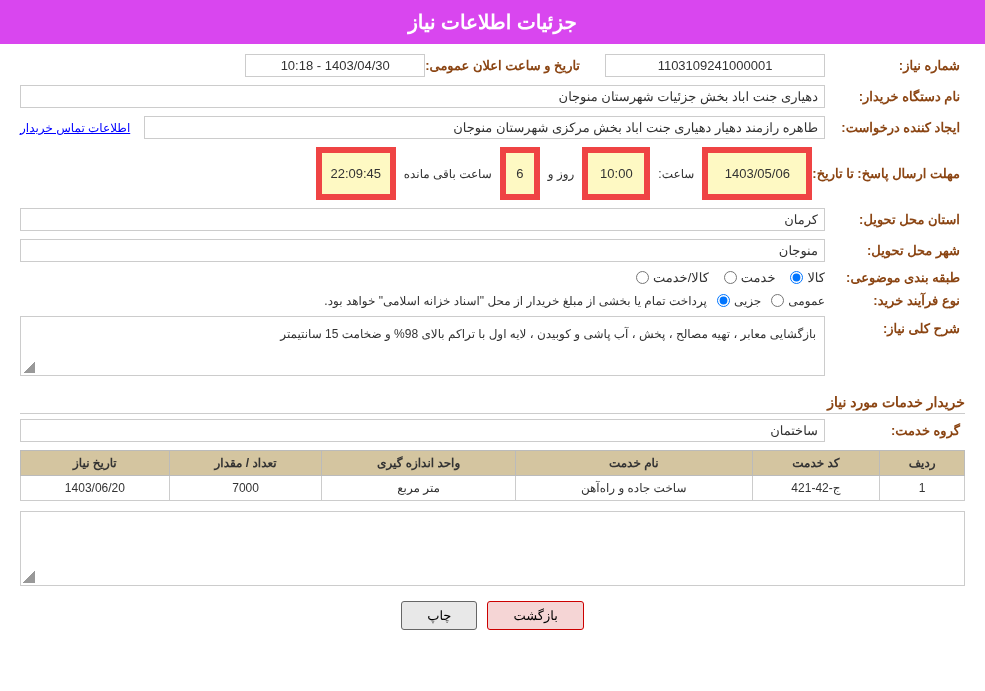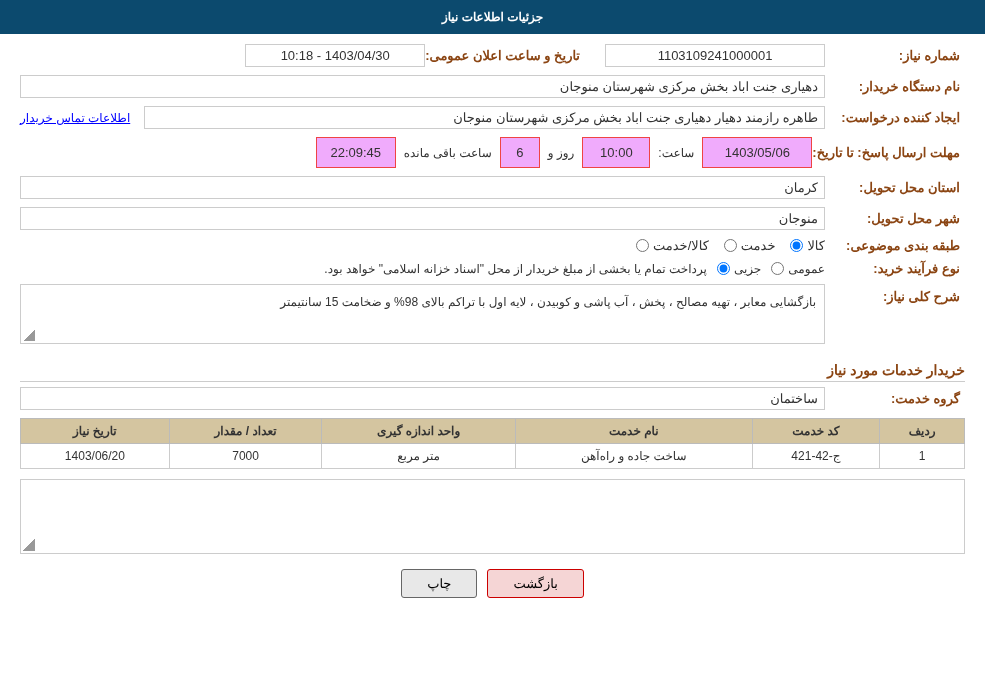--- a/index.html
+++ b/index.html
@@ -10,25 +10,25 @@
       direction: rtl;
       color: #333;
     }
     .page-wrapper {
       max-width: 985px;
       margin: 0 auto;
       background: #fff;
       min-height: 691px;
     }
     .header {
-      background: #0c4a6e;
+      background: #d946ef;
       color: #fff;
       text-align: center;
       padding: 10px;
-      font-size: 12px;
+      font-size: 20px;
       font-weight: bold;
     }
     .content {
       padding: 10px 20px;
     }
     .form-row {
       display: flex;
       align-items: center;
       margin-bottom: 8px;
       flex-direction: row;
@@ -42,23 +42,23 @@
       white-space: nowrap;
     }
     .field-value {
       border: 1px solid #ccc;
       background: #fff;
       padding: 3px 6px;
       min-height: 22px;
       flex: 1;
     }
     .field-value-inline {
-      border: 1px solid #ef4444;
-      background: #f0abfc;
-      padding: 7px 6px;
+      border: 6px solid #ef4444;
+      background: #fef9c3;
+      padding: 13px 6px;
       min-height: 22px;
     }
     .small-label {
       font-size: 12px;
       white-space: nowrap;
     }
     .contact-link {
       color: #0000ff;
       text-decoration: underline;
       cursor: pointer;
@@ -214,21 +214,21 @@
 
     <div class="form-row">
       <span class="field-label">شماره نیاز:</span>
       <div class="field-value" style="max-width:220px; text-align:center;">1103109241000001</div>
       <span class="field-label" style="margin-right:20px;">تاریخ و ساعت اعلان عمومی:</span>
       <div class="field-value" style="max-width:180px; text-align:center;">1403/04/30 - 10:18</div>
     </div>
 
     <div class="form-row">
       <span class="field-label">نام دستگاه خریدار:</span>
-      <div class="field-value">دهیاری جنت اباد بخش مرکزی شهرستان منوجان</div>
+      <div class="field-value">دهیاری جنت اباد بخش جزئیات شهرستان منوجان</div>
     </div>
 
     <div class="form-row">
       <span class="field-label">ایجاد کننده درخواست:</span>
       <div class="field-value">طاهره رازمند دهیار دهیاری جنت اباد بخش مرکزی شهرستان منوجان</div>
       <span class="contact-link" style="margin-right:14px; white-space:nowrap;text-align:center;">اطلاعات تماس خریدار</span>
     </div>
 
     <div class="form-row" style="flex-wrap:wrap;">
       <span class="field-label">مهلت ارسال پاسخ: تا تاریخ:</span>

